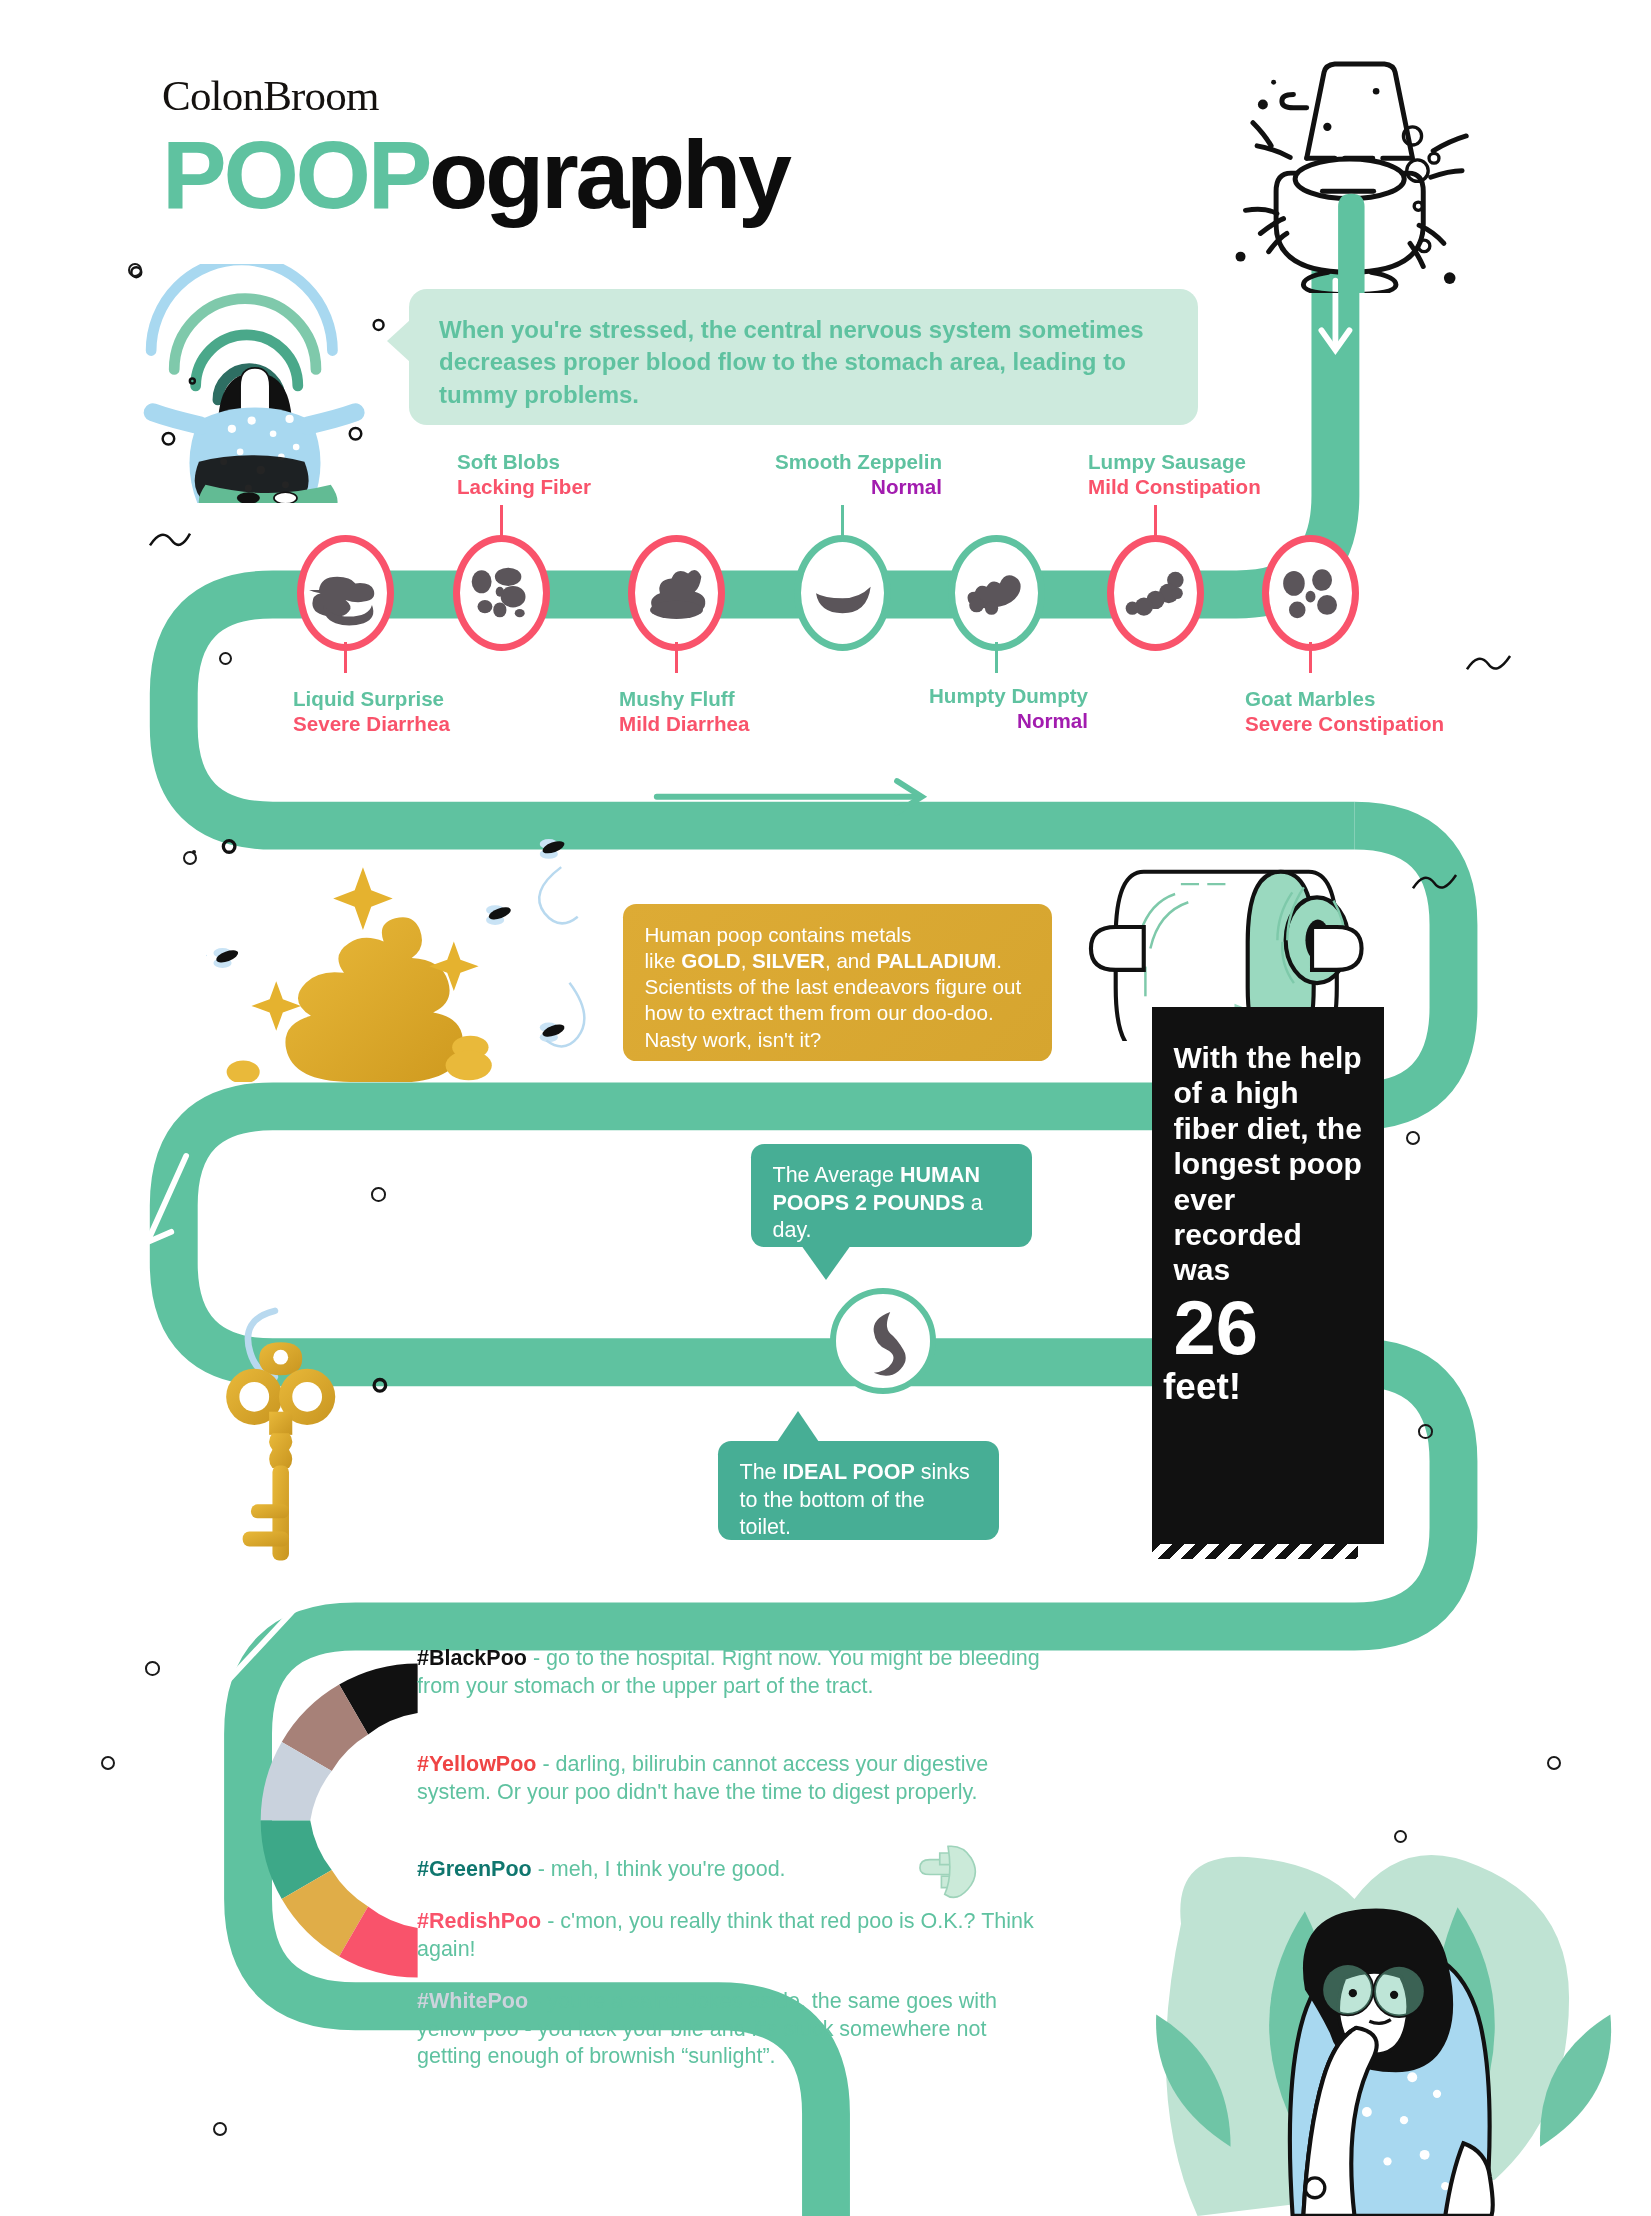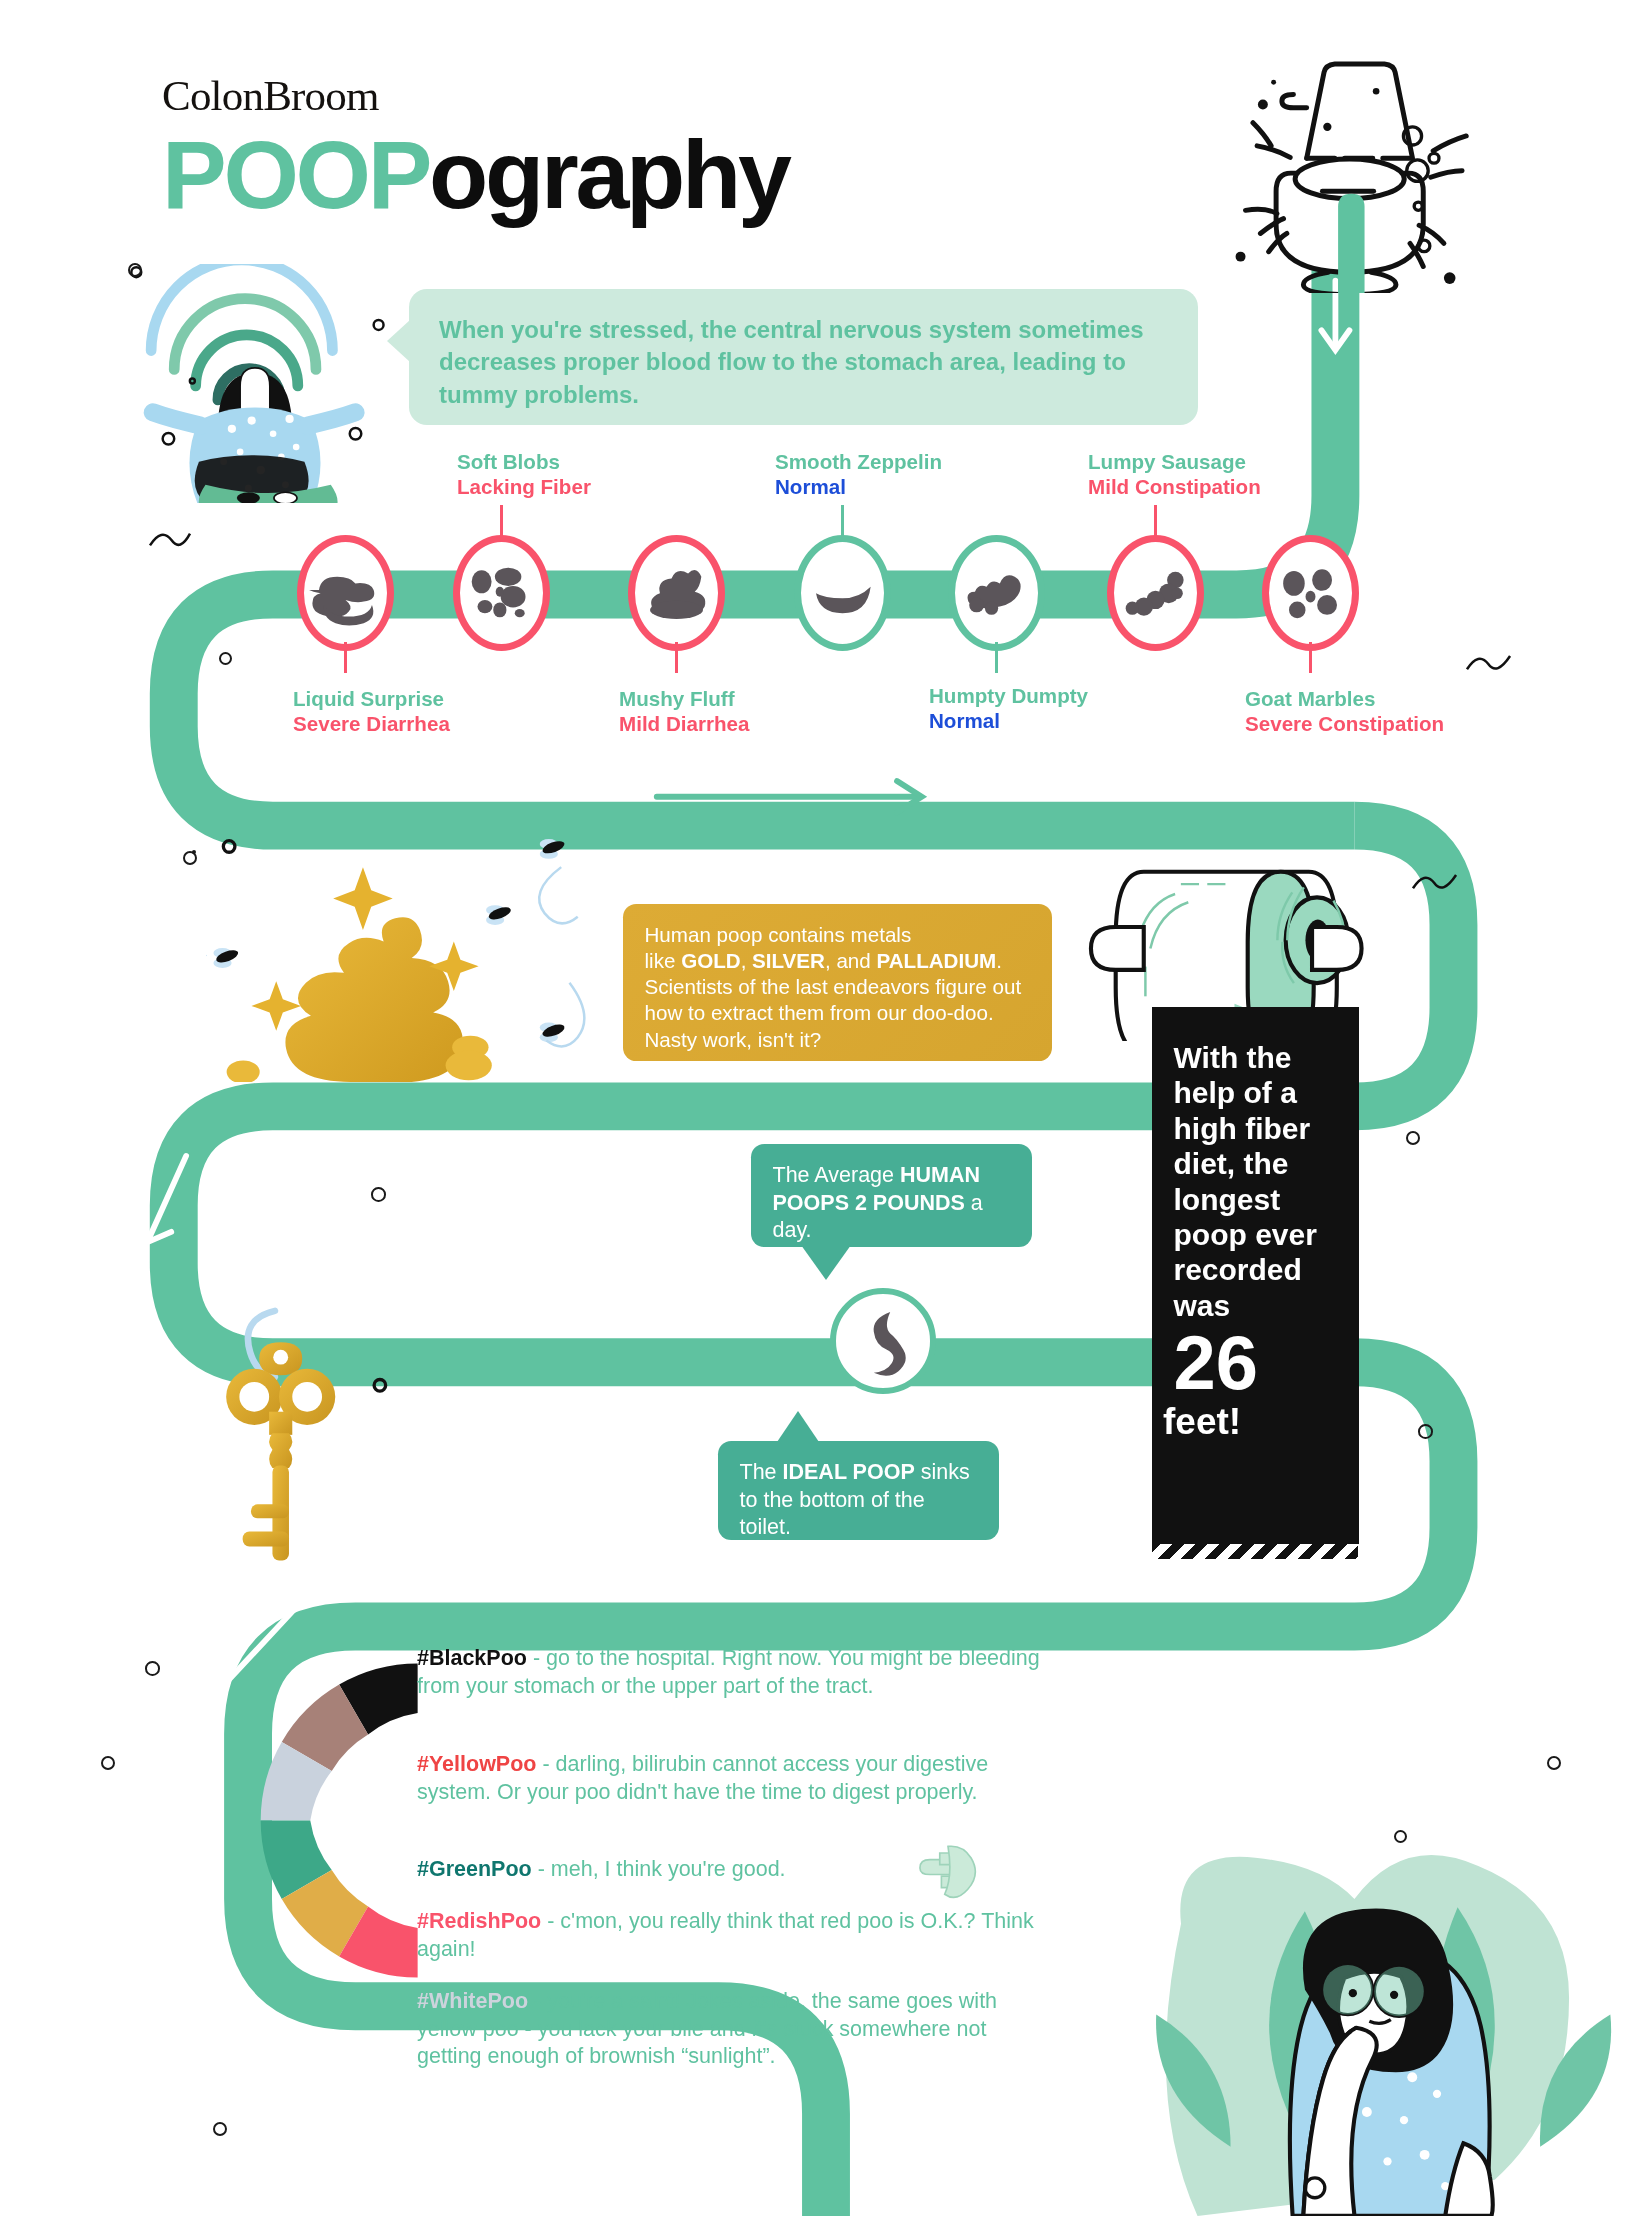--- a/index.html
+++ b/index.html
@@ -24,21 +24,21 @@
   
   .scale-circle{position:absolute;width:97px;height:116px;border-radius:50%;
       background:#fff;box-sizing:border-box;}
   .scale-circle.red{border:7.4px solid #f9536b;}
   .scale-circle.green{border:7.4px solid #5fc2a0;}
   .tickline{position:absolute;width:3.3px;background:#f9536b;}
   .tickline.green{background:#5fc2a0;}
   .lab{position:absolute;font-size:20.6px;font-weight:bold;line-height:1.2;white-space:nowrap;}
   .lab .n{color:#5fc2a0;display:block;}
   .lab .d{color:#f9536b;display:block;}
-  .lab .d.ok{color:#1d4ed8;}
+  .lab .d.ok{color:#a21caf;text-align:right;}
 
   
   #goldbox{left:623px;top:904px;width:429px;height:157px;border-radius:13.2px;
      background:linear-gradient(135deg,#ddab35,#d6a52f);}
   #goldbox .txt{padding:18px 21.5px;color:#ffffff;font-size:20.6px;line-height:1.27;}
   #goldbox b{font-weight:bold;}
 
   
   .tealbox{position:absolute;border-radius:13.2px;color:#fff;}
   .tealbox .txt{padding:18px 21.5px;font-size:21.5px;line-height:1.28;}
@@ -50,21 +50,21 @@
   .notch-down{position:absolute;left:50px;bottom:-33px;width:0;height:0;
      border-left:25px solid transparent;border-right:25px solid transparent;border-top:35px solid #47ae95;}
   .notch-up-tri{position:absolute;left:59px;top:-30px;width:0;height:0;
      border-left:21.5px solid transparent;border-right:21.5px solid transparent;border-bottom:31px solid #47ae95;}
 
   
   #idealcircle{left:830px;top:1288px;width:106px;height:106px;border-radius:50%;
       background:#fff;border:6.6px solid #5fc2a0;box-sizing:border-box;}
 
   
-  #receipt{left:1152px;top:1007px;width:207px;height:537px;background:#111111;color:#fff;}
+  #receipt{left:1152px;top:1007px;width:232px;height:537px;background:#111111;color:#fff;}
   #receipt .head{padding:33px 21.5px 0 21.5px;font-size:30px;font-weight:bold;line-height:1.18;}
   #receipt .big{padding:3.3px 21.5px 0 21.5px;font-size:76px;font-weight:bold;line-height:0.98;}
   #receipt .feet{padding:0 11px;font-size:37px;font-weight:bold;}
   #zigzag{position:absolute;left:1152px;top:1541px;width:206px;height:18px;
      background:repeating-linear-gradient(135deg,#111 0 8.3px,transparent 8.3px 16.5px);}
 
   
   .legendrow{position:absolute;left:417px;font-size:21.5px;line-height:1.28;color:#5fc2a0;width:628px;}
   .legendrow .tag{font-weight:bold;}
 

